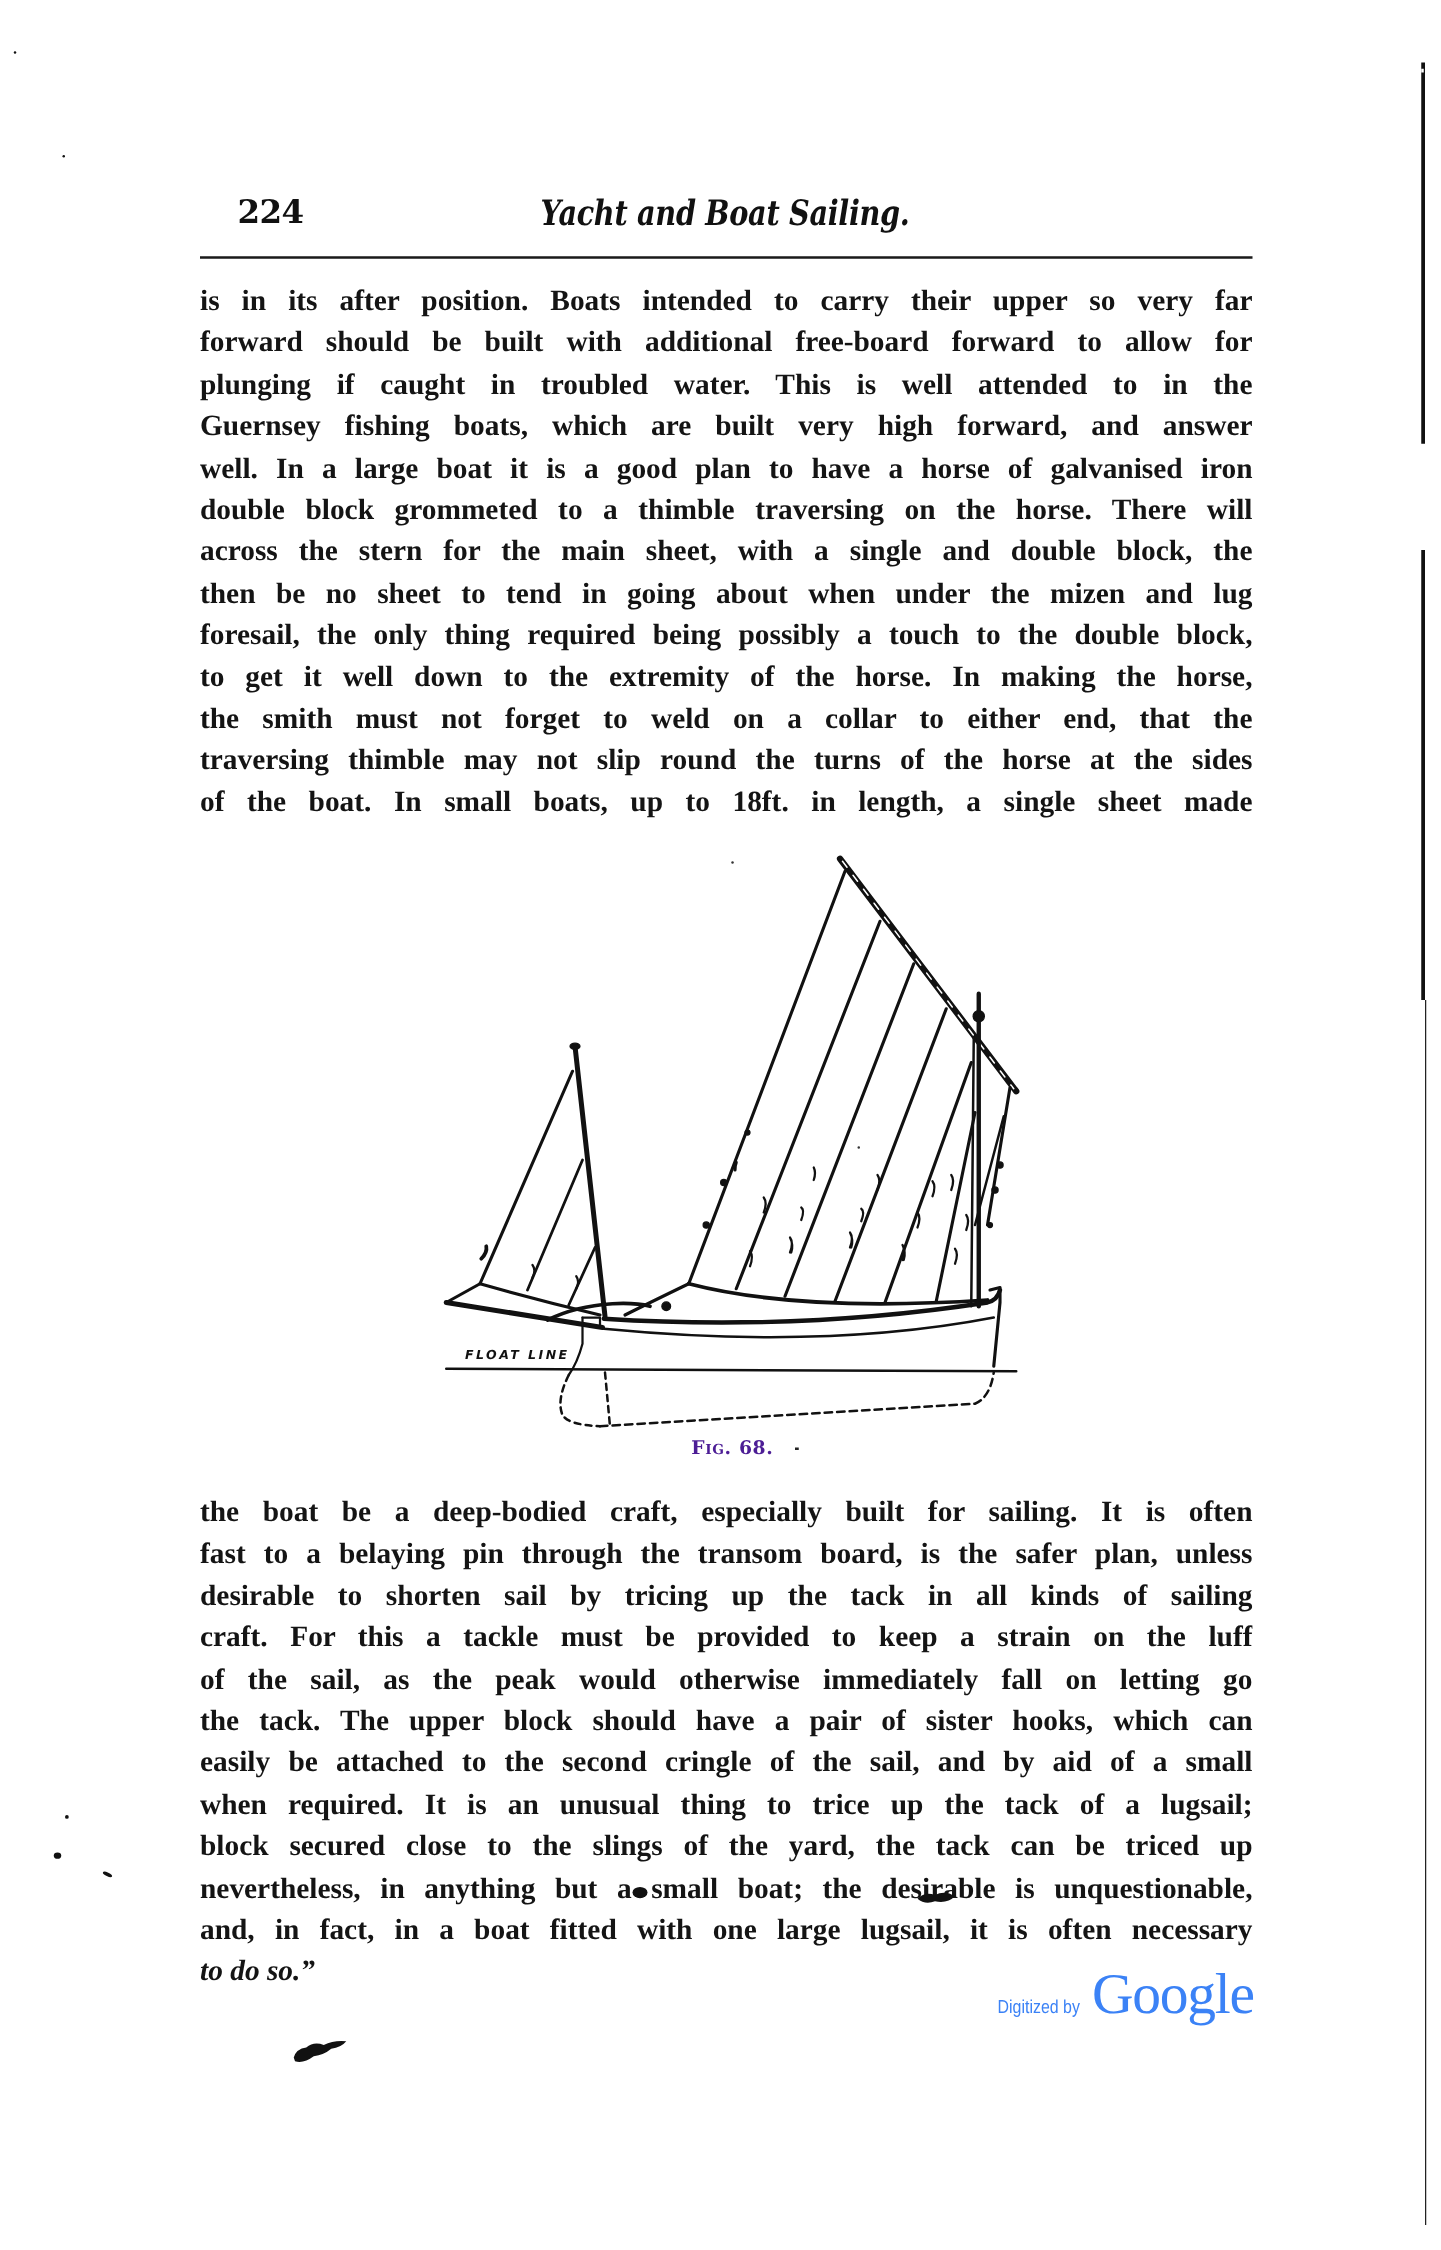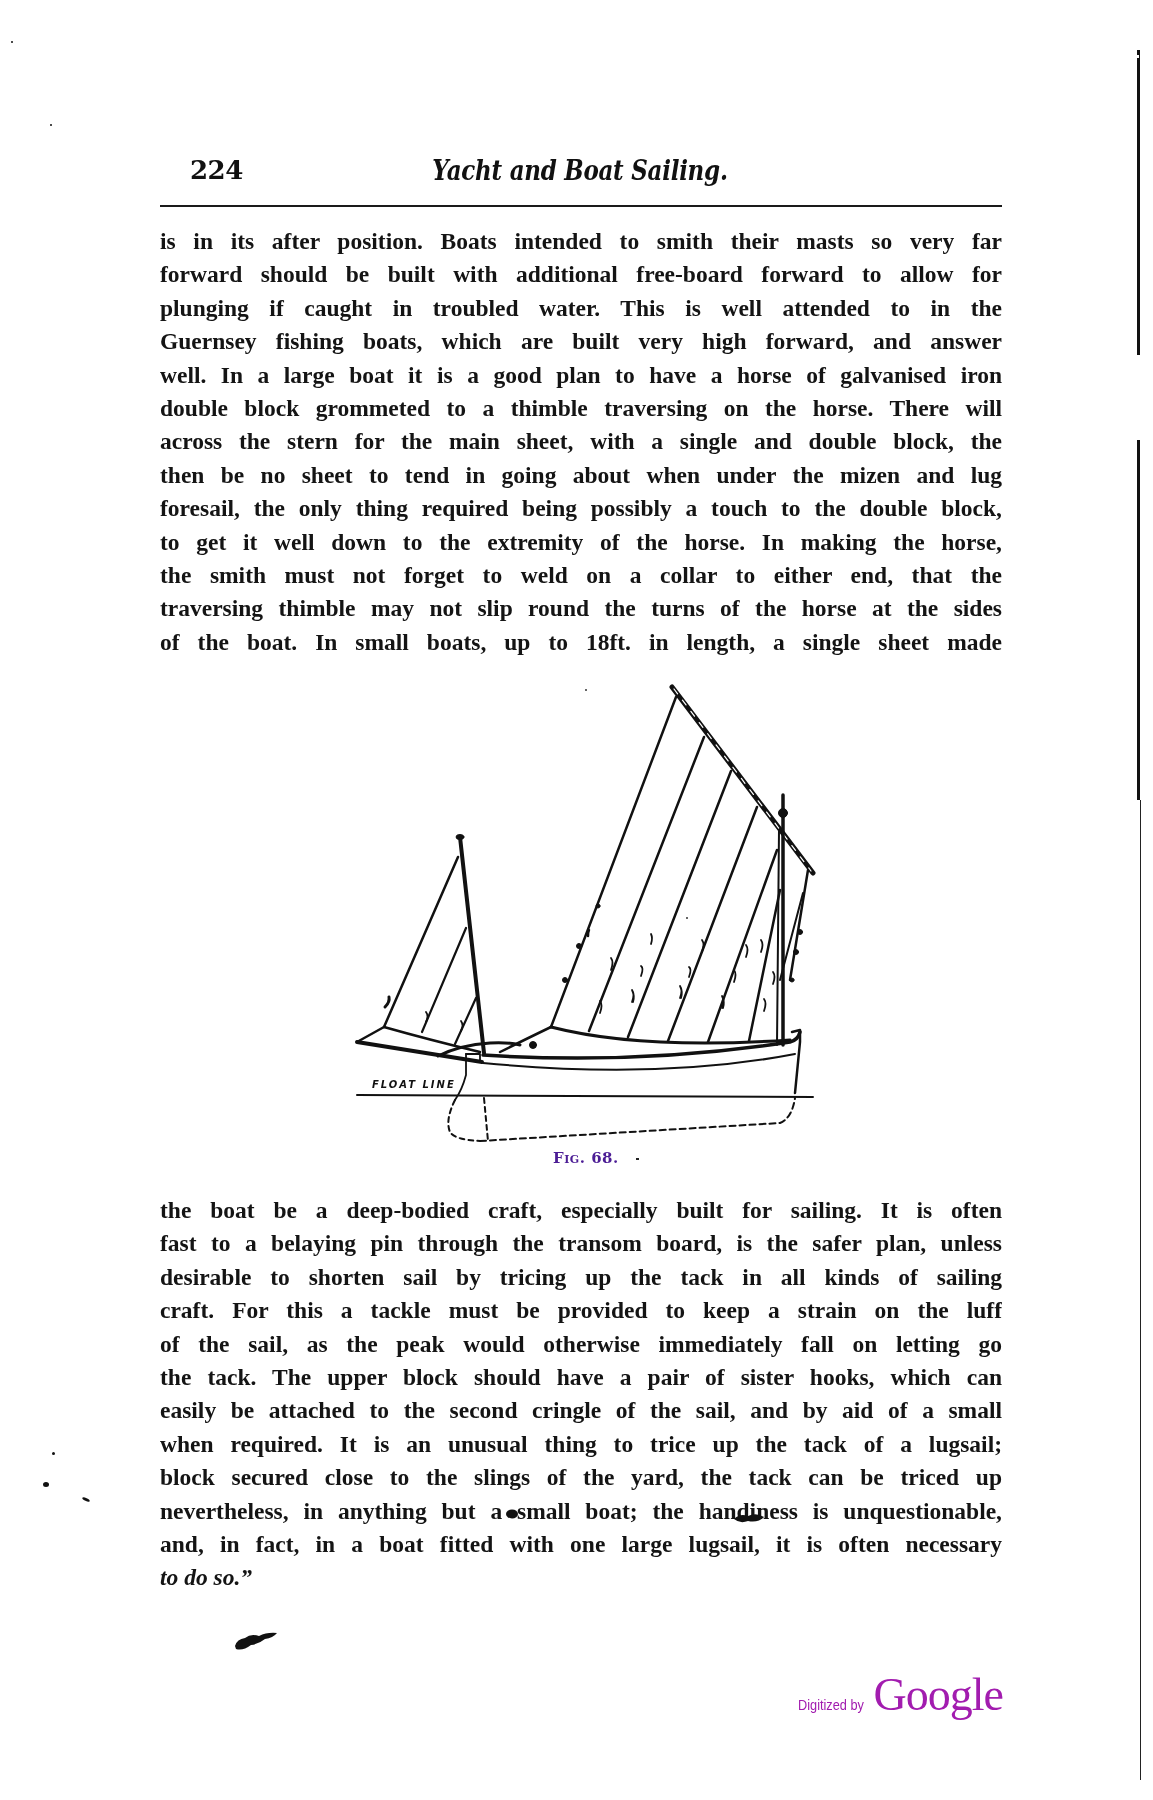--- a/index.html
+++ b/index.html
@@ -38,21 +38,21 @@
     font-family: "DejaVu Sans", sans-serif; font-style: italic; font-weight: bold;
     font-size: 10px; letter-spacing: 2px; color: #111;
   }
   .fig-caption {
     position: absolute; left: 553px; top: 1149px;
     font-family: "DejaVu Serif", serif; font-weight: bold; font-size: 15px;
     color: #4c1d95; font-variant: small-caps; letter-spacing: 0.5px;
   }
   .fig-caption-dot { position: absolute; left: 636px; top: 1158px; width: 3px; height: 2px; background: #222; }
 
-  .watermark { position: absolute; left: 798px; top: 1668px; white-space: nowrap; color: #a21caf; }
+  .watermark { position: absolute; left: 798px; top: 1568px; white-space: nowrap; color: #3b82f6; }
   .watermark .small {
     font-family: "Liberation Sans", sans-serif; font-size: 15px; vertical-align: baseline;
     transform: scaleX(0.85); display: inline-block; transform-origin: 0 100%;
   }
   .watermark .big {
     font-family: "Liberation Serif", serif; font-size: 46px; letter-spacing: -1px;
     display: inline-block; margin-left: -6px;
   }
 
   .speck { position: absolute; background: #111; border-radius: 50%; }
@@ -70,21 +70,21 @@
   <div class="edge-thin" style="top:800px;height:980px;"></div>
   <div class="edge-thick" style="top:55px;height:3px;left:1137px;width:2px;background:#fff;"></div>
 
   <div class="running-head">
     <span class="page-number">224</span>
     <span class="running-title">Yacht and Boat Sailing.</span>
   </div>
   <div class="head-rule"></div>
 
   <div class="text-block block-1">
-    <span class="text-line">is in its after position.  Boats intended to smith their masts so very far</span>
+    <span class="text-line">is in its after position.  Boats intended to carry their upper so very far</span>
     <span class="text-line">forward should be built with additional free-board forward to allow for</span>
     <span class="text-line">plunging if caught in troubled water.  This is well attended to in the</span>
     <span class="text-line">Guernsey fishing boats, which are built very high forward, and answer</span>
     <span class="text-line">well.  In a large boat it is a good plan to have a horse of galvanised iron</span>
     <span class="text-line">double block grommeted to a thimble traversing on the horse.  There will</span>
     <span class="text-line">across the stern for the main sheet, with a single and double block, the</span>
     <span class="text-line">then be no sheet to tend in going about when under the mizen and lug</span>
     <span class="text-line">foresail, the only thing required being possibly a touch to the double block,</span>
     <span class="text-line">to get it well down to the extremity of the horse.  In making the horse,</span>
     <span class="text-line">the smith must not forget to weld on a collar to either end, that the</span>
@@ -182,21 +182,21 @@
   <div class="text-block block-2">
     <span class="text-line">the boat be a deep-bodied craft, especially built for sailing.  It is often</span>
     <span class="text-line">fast to a belaying pin through the transom board, is the safer plan, unless</span>
     <span class="text-line">desirable to shorten sail by tricing up the tack in all kinds of sailing</span>
     <span class="text-line">craft.  For this a tackle must be provided to keep a strain on the luff</span>
     <span class="text-line">of the sail, as the peak would otherwise immediately fall on letting go</span>
     <span class="text-line">the tack.  The upper block should have a pair of sister hooks, which can</span>
     <span class="text-line">easily be attached to the second cringle of the sail, and by aid of a small</span>
     <span class="text-line">when required.  It is an unusual thing to trice up the tack of a lugsail;</span>
     <span class="text-line">block secured close to the slings of the yard, the tack can be triced up</span>
-    <span class="text-line">nevertheless, in anything but a small boat; the handiness is unquestionable,</span>
+    <span class="text-line">nevertheless, in anything but a small boat; the desirable is unquestionable,</span>
     <span class="text-line">and, in fact, in a boat fitted with one large lugsail, it is often necessary</span>
     <span class="text-line last">to do so.”</span>
   </div>
 
   <svg class="blot" style="left:505px;top:1508px;" width="14" height="12">
     <ellipse cx="7" cy="6" rx="6" ry="4.5" fill="#111"></ellipse>
   </svg>
   <svg class="blot" style="left:732px;top:1511px;" width="34" height="14">
     <path d="M2 8 Q8 2 16 5 Q24 1 32 6 Q26 12 16 10 Q8 13 2 8 Z" fill="#111"></path>
   </svg>

